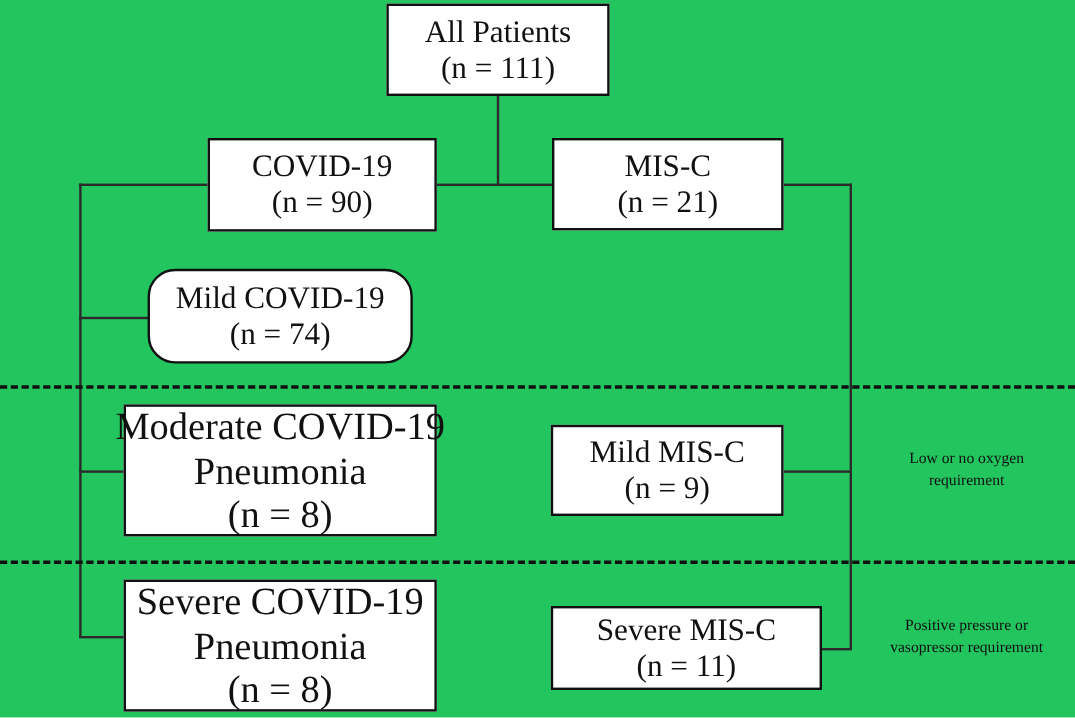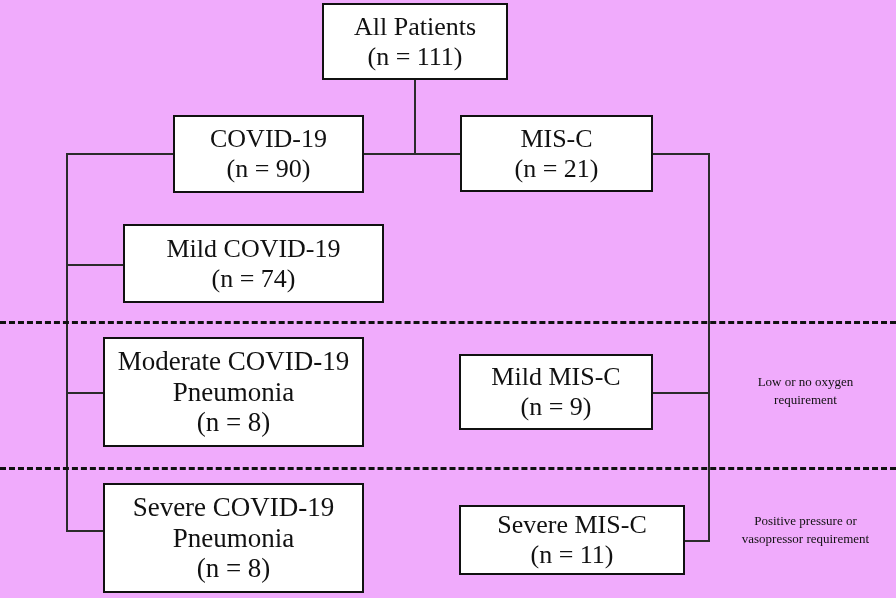--- a/index.html
+++ b/index.html
@@ -5,21 +5,21 @@
 <style>
   html, body {
     margin: 0;
     padding: 0;
     background: #ffffff;
   }
   #canvas {
     position: relative;
     width: 896px;
     height: 598px;
-    background: #f0abfc;
+    background: #22c55e;
     font-family: "Liberation Serif", "DejaVu Serif", serif;
     overflow: hidden;
   }
   .node {
     position: absolute;
     box-sizing: border-box;
     border: 2px solid #111111;
     background: #ffffff;
     display: flex;
     flex-direction: column;
@@ -28,21 +28,21 @@
     text-align: center;
     color: #111111;
     z-index: 3;
   }
   .node .line {
     display: block;
     white-space: nowrap;
     line-height: 1.14;
   }
   .t26 { font-size: 26px; }
-  .t25 { font-size: 27px; }
+  .t25 { font-size: 32px; }
 
   .connector {
     position: absolute;
     background: #2b2b2b;
     z-index: 1;
   }
   .h-line { height: 2px; }
   .v-line { width: 2px; }
 
   .divider {
@@ -97,21 +97,21 @@
   <div class="node" style="left:173px; top:115px; width:191px; height:78px;align-items:center;">
     <span class="line t26">COVID-19</span>
     <span class="line t26">(n = 90)</span>
   </div>
 
   <div class="node" style="left:460px; top:115px; width:193px; height:77px;">
     <span class="line t26">MIS-C</span>
     <span class="line t26">(n = 21)</span>
   </div>
 
-  <div class="node" style="left:123px; top:224px; width:261px; height:79px;">
+  <div class="node" style="left:123px; top:224px; width:221px; height:79px;border-radius:23px;">
     <span class="line t26">Mild COVID-19</span>
     <span class="line t26">(n = 74)</span>
   </div>
 
   <div class="node" style="left:103px; top:337px; width:261px; height:110px;">
     <span class="line t25">Moderate COVID-19</span>
     <span class="line t25">Pneumonia</span>
     <span class="line t25">(n = 8)</span>
   </div>
 

